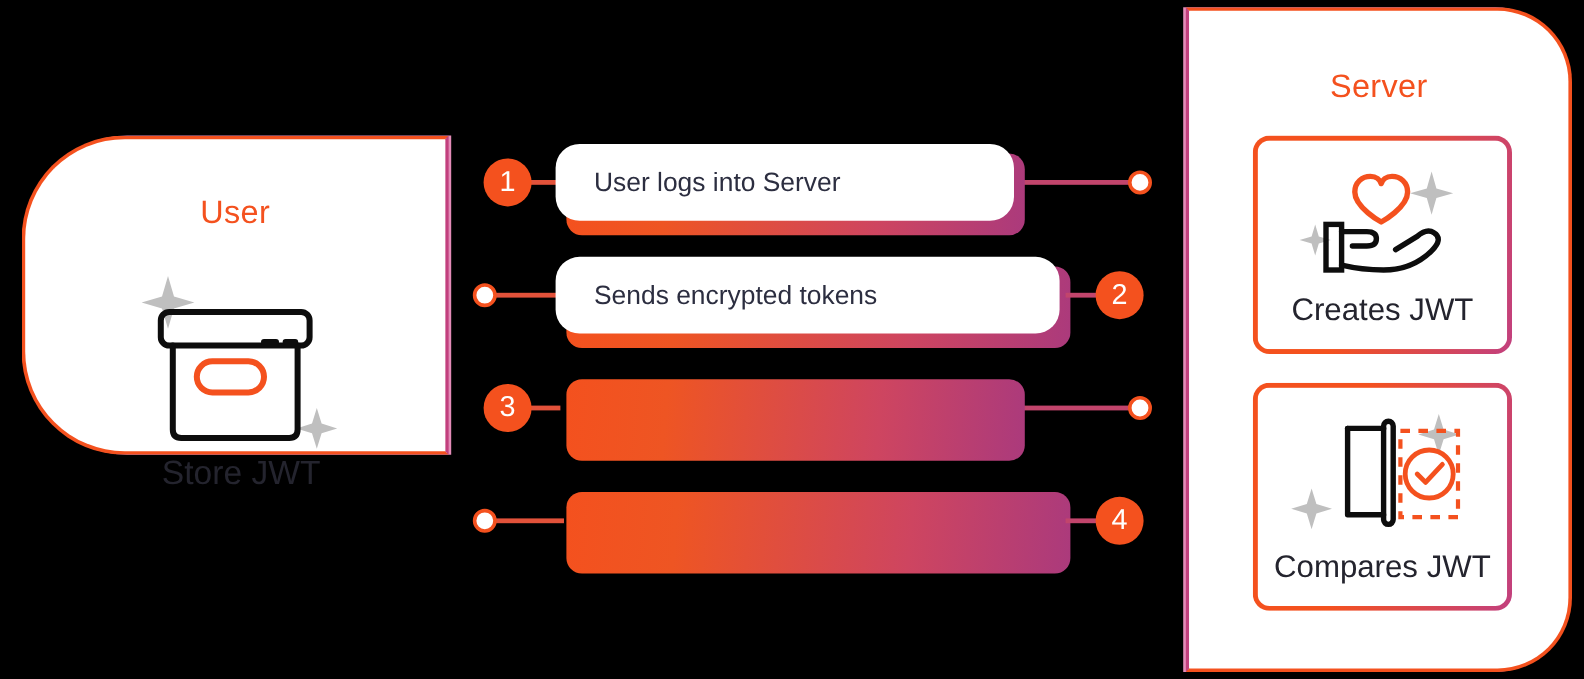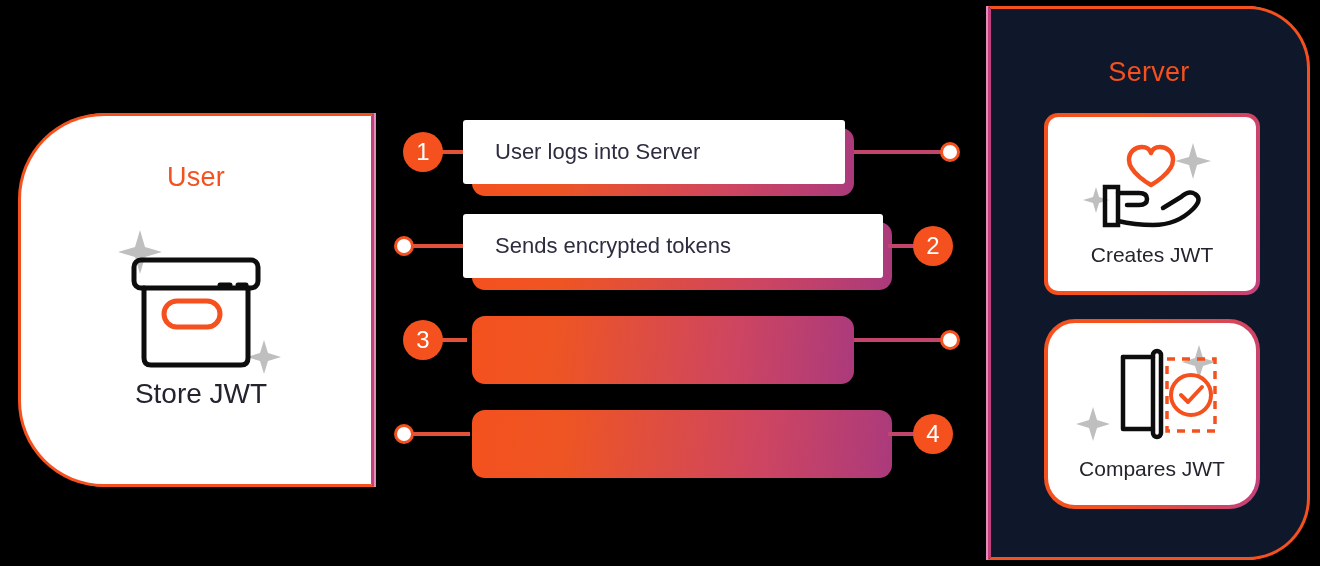--- a/index.html
+++ b/index.html
@@ -15,21 +15,21 @@
     overflow: hidden;
     font-family: "Liberation Sans", sans-serif;
   }
 
   
   .user-panel {
     position: absolute;
     left: 18px;
     top: 113px;
     width: 356px;
-    height: 374px;
+    height: 266px;
     background: #ffffff;
     border: 3px solid #F4511E;
     border-top-left-radius: 86px;
     border-bottom-left-radius: 86px;
     border-top-right-radius: 0;
     border-bottom-right-radius: 0;
     box-sizing: border-box;
     border-right: 3px solid #C2407E;
     box-shadow: 2px 0 0 0 #E48CB8;
   }
@@ -61,21 +61,21 @@
   }
   .user-panel .panel-label { top: 262px; margin-left: 10px; }
 
   
   .server-panel {
     position: absolute;
     left: 988px;
     top: 6px;
     width: 322px;
     height: 554px;
-    background: #0f172a;
+    background: #ffffff;
     box-sizing: border-box;
     border: 3px solid #F4511E;
     border-left: 3px solid #C2407E;
     border-top-left-radius: 0;
     border-bottom-left-radius: 0;
     border-top-right-radius: 62px;
     border-bottom-right-radius: 62px;
     box-shadow: -2px 0 0 0 #E48CB8;
   }
   .server-panel .panel-title { top: 48px; }
@@ -88,34 +88,34 @@
     background: #ffffff;
     border-radius: 14px;
     box-sizing: border-box;
     padding: 2px;
     background-image: linear-gradient(#fff,#fff), linear-gradient(100deg, #F4511E 0%, #F4511E 38%, #C2407E 100%);
     background-origin: border-box;
     background-clip: content-box, border-box;
     border: 2px solid transparent;
   }
   .server-card.c1 { top: 104px; }
-  .server-card.c2 { top: 310px; height: 190px; border-radius: 31px; }
+  .server-card.c2 { top: 310px; height: 190px; }
 
   .card-icon-wrap {
     position: absolute;
     left: 0; right: 0;
     top: 14px;
     height: 110px;
   }
   .server-card .card-label {
     position: absolute;
     left: 0; right: 0;
     text-align: center;
     color: #24242E;
-    font-size: 21px;
+    font-size: 26px;
   }
   .server-card.c1 .card-label { top: 128px; }
   .server-card.c2 .card-label { top: 136px; }
 
   
   .step {
     position: absolute;
     left: 0;
     width: 1320px;
     height: 80px;
@@ -131,21 +131,21 @@
     top: 10px;
     height: 68px;
     border-radius: 13px;
     background: linear-gradient(95deg, #F4511E 0%, #EE5523 22%, #CE4560 68%, #AB3A7C 100%);
   }
   .pill {
     position: absolute;
     top: 2px;
     height: 64px;
     background: #ffffff;
-    border-radius: 3px;
+    border-radius: 20px;
   }
   .pill-text {
     position: absolute;
     left: 32px;
     top: 0;
     height: 64px;
     line-height: 64px;
     color: #2C2E40;
     font-size: 22px;
     white-space: nowrap;

